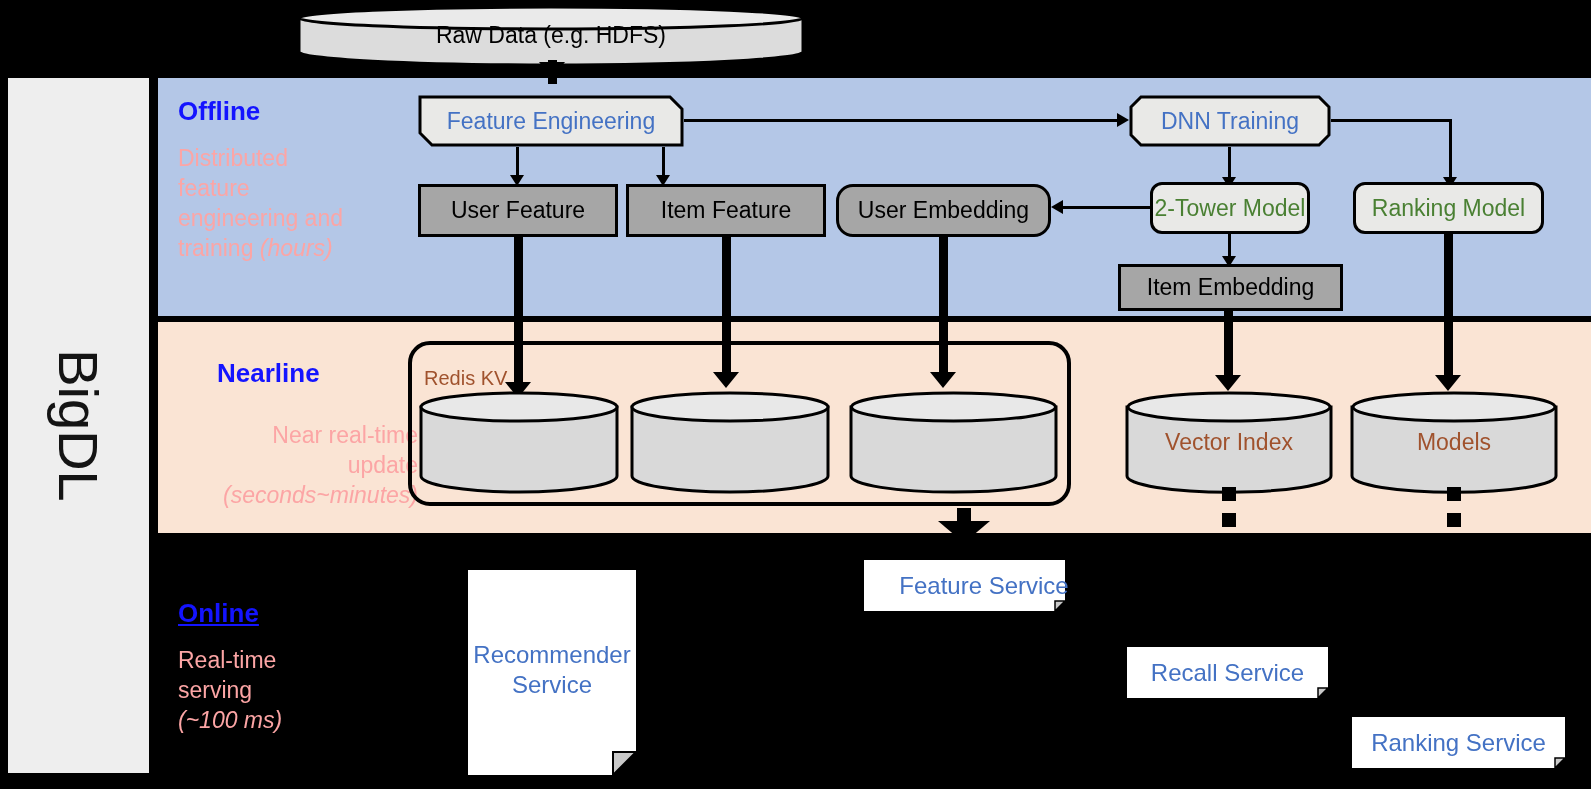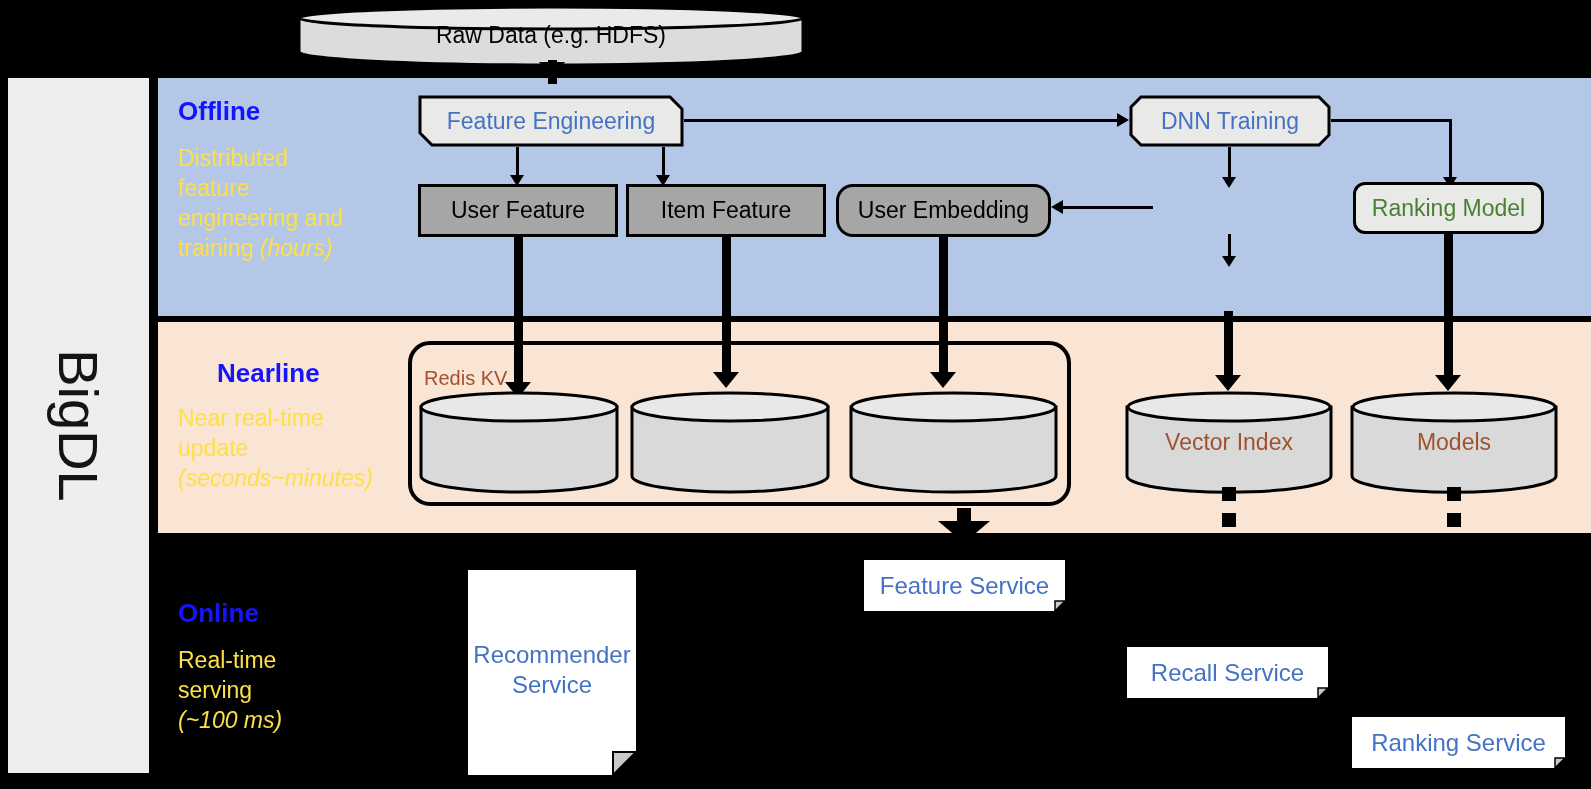--- a/index.html
+++ b/index.html
@@ -12,21 +12,21 @@
   #bigdl{left:8px;top:78px;width:141px;height:695px;background:#eeeeee;
          display:flex;align-items:center;justify-content:center;}
   #bigdl .lbl{transform:rotate(90deg);white-space:nowrap;font-size:56px;color:#141414;
               font-family:"Liberation Sans",sans-serif;letter-spacing:0px;}
 
   
   #band-offline{left:158px;top:78px;width:1433px;height:238px;background:#b4c7e7;}
   #band-nearline{left:158px;top:322px;width:1433px;height:211px;background:#fae4d4;}
 
   .band-title{position:absolute;color:#1414ff;font-size:26px;font-weight:bold;}
-  .band-sub{position:absolute;color:#fde047;font-size:23px;line-height:30px;}
+  .band-sub{position:absolute;color:#fca5a5;font-size:23px;line-height:30px;}
   .band-sub i{font-style:italic;}
 
   
   .gray-box{background:#a6a6a6;border:3px solid #000;display:flex;align-items:center;
             justify-content:center;color:#000;font-size:23px;}
   .round-box{background:#e9e9e7;border:3px solid #000;border-radius:12px;
              display:flex;align-items:center;justify-content:center;font-size:23px;color:#4a8033;}
 
   
   .flag-wrap{position:absolute;}
@@ -81,27 +81,27 @@
 
   <div class="band-title" style="left:178px;top:96px;">Offline</div>
   <div class="band-sub" style="left:178px;top:143px;width:230px;">
     <span>Distributed</span><br>
     <span>feature</span><br>
     <span>engineering and</span><br>
     <span>training </span><i>(hours)</i>
   </div>
 
   <div class="band-title" style="left:178px;top:358px;margin-left:39px;">Nearline</div>
-  <div class="band-sub" style="left:178px;top:403px;width:240px;">
+  <div class="band-sub" style="left:178px;top:420px;width:240px;text-align:right;">
     <span>Near real-time</span><br>
     <span>update </span><br>
     <i>(seconds~minutes)</i>
   </div>
 
-  <div class="band-title" style="left:178px;top:598px;">Online</div>
+  <div class="band-title" style="left:178px;top:598px;text-decoration:underline;">Online</div>
   <div class="band-sub" style="left:178px;top:645px;width:240px;">
     <span>Real-time</span><br>
     <span>serving </span><br>
     <i>(~100 ms)</i>
   </div>
 
   <div class="cyl" style="left:296px;top:4px;width:510px;height:62px;">
     <svg width="510" height="62" viewBox="0 0 510 62">
       <path d="M3,14 L3,48 A252,13 0 0 0 507,48 L507,14 Z" fill="#dcdcdc" stroke="#000" stroke-width="3"></path>
       <ellipse cx="255" cy="14" rx="252" ry="11" fill="#eaeaea" stroke="#000" stroke-width="3"></ellipse>
@@ -145,30 +145,36 @@
   <div class="abs gray-box" style="left:418px;top:184px;width:200px;height:53px;">
     <span>User Feature</span>
   </div>
   <div class="abs gray-box" style="left:626px;top:184px;width:200px;height:53px;">
     <span>Item Feature</span>
   </div>
   <div class="abs gray-box" style="left:836px;top:184px;width:215px;height:53px;border-radius:17px;">
     <span>User Embedding</span>
   </div>
 
+  <div class="abs round-box" style="left:1150px;top:182px;width:160px;height:52px;">
+    <span>2-Tower Model</span>
+  </div>
   <div class="abs round-box" style="left:1353px;top:182px;width:191px;height:52px;">
     <span>Ranking Model</span>
   </div>
 
   <div class="thin-line" style="left:1063px;top:206px;width:90px;height:3px;"></div>
   <div class="arrow-lt" style="left:1051px;top:200px;"></div>
 
   <div class="thin-line" style="left:1228px;top:234px;width:3px;height:26px;"></div>
   <div class="arrow-dn" style="left:1222px;top:256px;"></div>
 
+  <div class="abs gray-box" style="left:1118px;top:264px;width:225px;height:47px;">
+    <span>Item Embedding</span>
+  </div>
 
   <div class="thick-line" style="left:514px;top:237px;width:9px;height:152px;"></div>
   <div class="arrow-dn big" style="left:505px;top:382px;"></div>
 
   <div class="thick-line" style="left:722px;top:237px;width:9px;height:142px;"></div>
   <div class="arrow-dn big" style="left:713px;top:372px;"></div>
 
   <div class="thick-line" style="left:939px;top:237px;width:9px;height:142px;"></div>
   <div class="arrow-dn big" style="left:930px;top:372px;"></div>
 
@@ -230,21 +236,21 @@
     <svg width="168" height="205" viewBox="0 0 168 205">
       <path d="M0,0 L168,0 L168,182 L145,205 L0,205 Z" fill="#ffffff"></path>
       <path d="M168,182 L145,205 L145,182 Z" fill="#c9c9c9"></path>
       <path d="M168,182 L145,205 L145,182 Z" fill="none" stroke="#000" stroke-width="2"></path>
     </svg>
     <div class="txt" style="align-items:flex-start;padding-top:70px;">
       <span>Recommender<br>Service</span>
     </div>
   </div>
 
-  <div class="doc" style="left:864px;top:560px;width:201px;height:51px;">
+  <div class="doc" style="left:864px;top:560px;width:201px;height:51px;padding-left:39px;">
     <svg width="201" height="51" viewBox="0 0 201 51">
       <path d="M0,0 L201,0 L201,41 L191,51 L0,51 Z" fill="#ffffff"></path>
       <path d="M201,41 L191,51 L191,41 Z" fill="#c9c9c9" stroke="#000" stroke-width="1.5"></path>
     </svg>
     <div class="txt">Feature Service</div>
   </div>
 
   <div class="doc" style="left:1127px;top:647px;width:201px;height:51px;">
     <svg width="201" height="51" viewBox="0 0 201 51">
       <path d="M0,0 L201,0 L201,41 L191,51 L0,51 Z" fill="#ffffff"></path>

